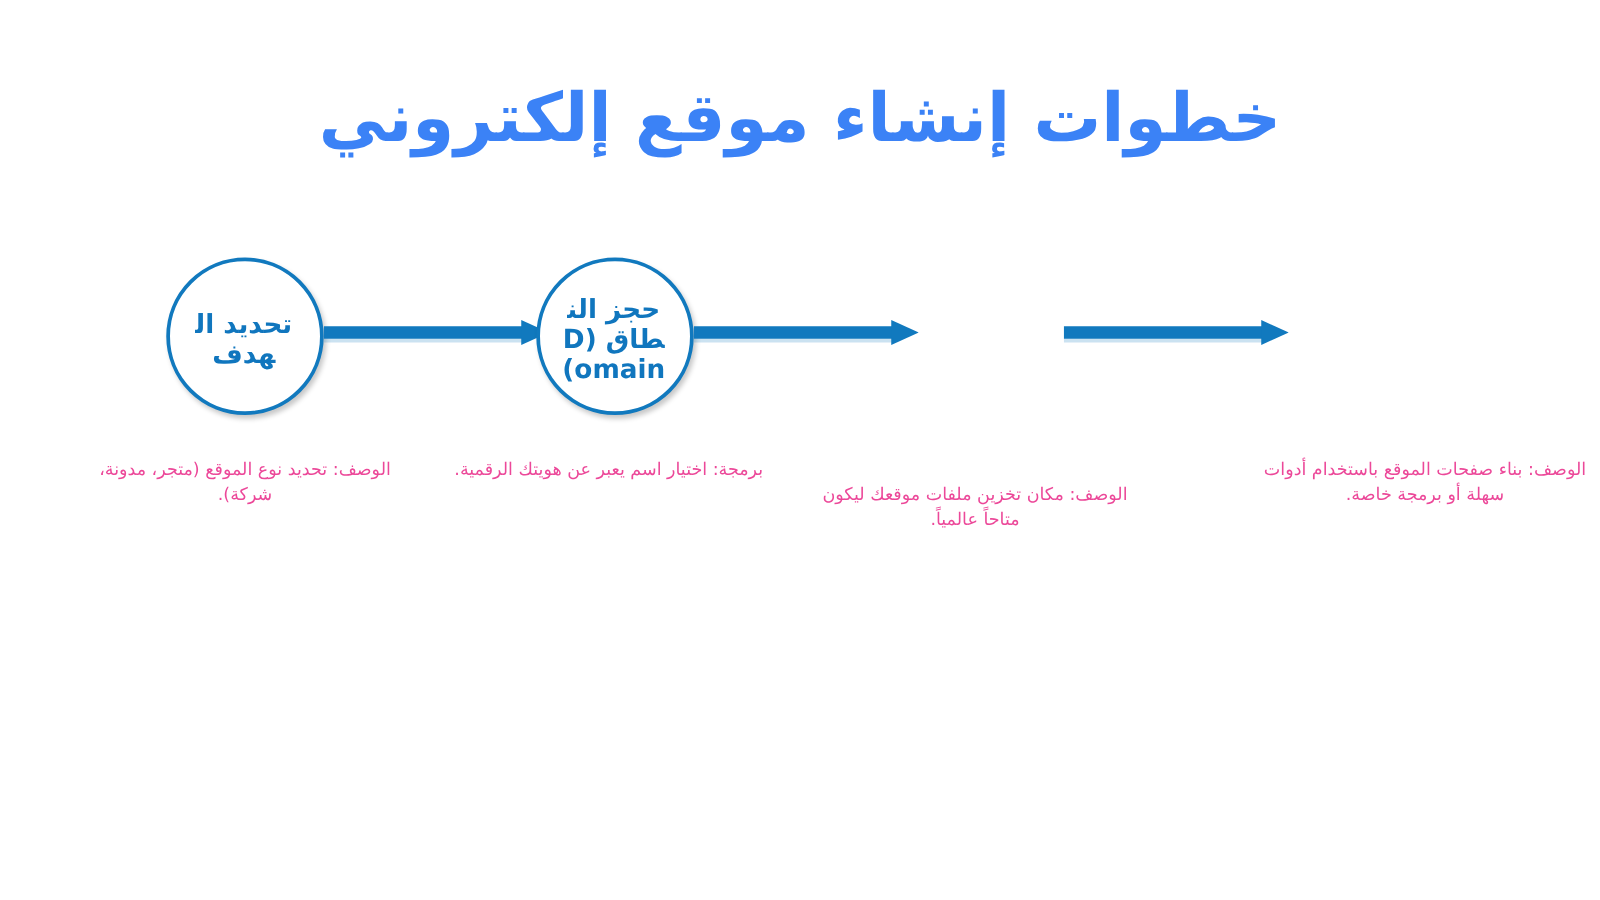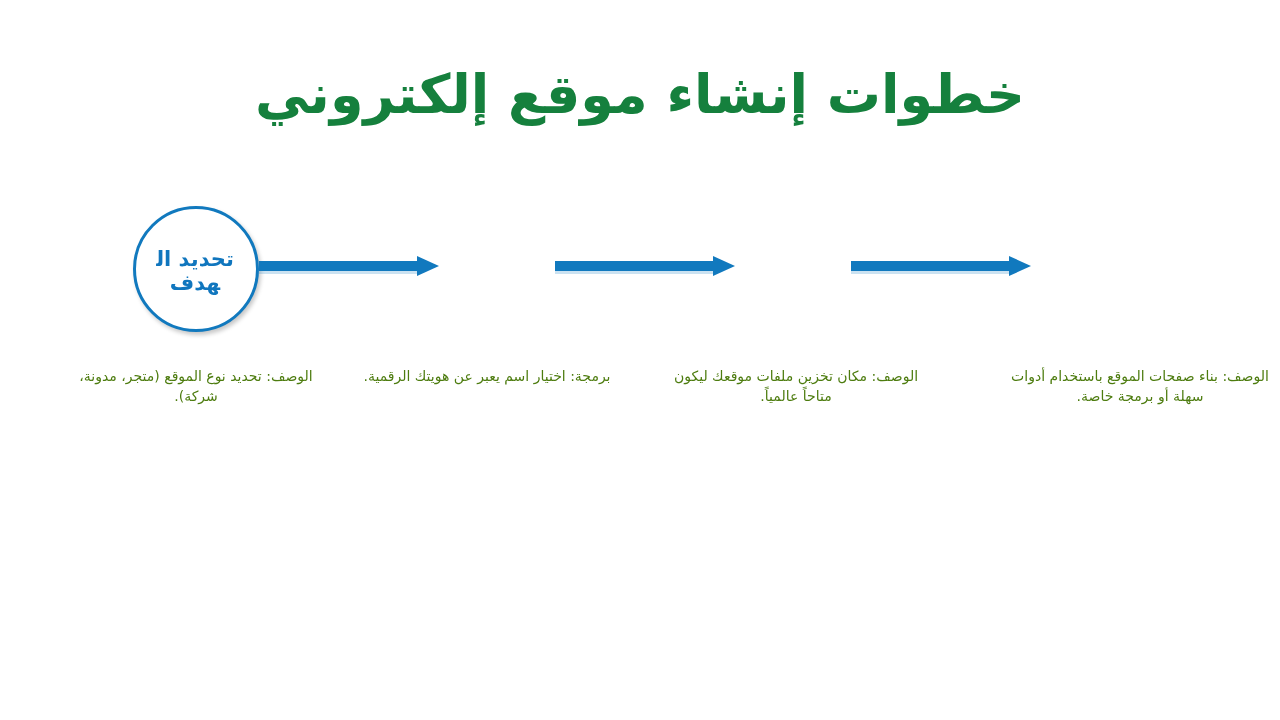--- a/index.html
+++ b/index.html
@@ -19,21 +19,21 @@
   
   .slide-title {
     position: absolute;
     top: 64px;
     left: 0;
     width: 1280px;
     text-align: center;
     font-family: "DejaVu Sans", "Liberation Sans", sans-serif;
     font-size: 54px;
     font-weight: bold;
-    color: #15803d;
+    color: #3b82f6;
     line-height: 1.15;
     direction: rtl;
     white-space: nowrap;
     letter-spacing: 0px;
   }
 
   
   .flow {
     position: absolute;
     top: 0;
@@ -99,26 +99,26 @@
   
   .caption {
     position: absolute;
     top: 366px;
     width: 272px;
     text-align: center;
     direction: rtl;
     font-family: "DejaVu Sans", "Liberation Sans", sans-serif;
     font-size: 14px;
     font-weight: normal;
-    color: #4d7c0f;
+    color: #ec4899;
     line-height: 1.45;
   }
   #caption-1 { left: 60px; }
   #caption-2 { left: 351px; }
-  #caption-3 { left: 660px; }
+  #caption-3 { left: 644px; margin-top: 20px; }
   #caption-4 { left: 972px; margin-left: 32px; }
 </style>
 </head>
 <body>
 
 <div class="slide-title">خطوات إنشاء موقع إلكتروني</div>
 
 <div class="flow">
 
   <div class="node" id="node-1">
@@ -128,20 +128,25 @@
   </div>
 
   <div class="arrow" id="arrow-1">
     <svg width="180" height="22" viewBox="0 0 180 22" xmlns="http://www.w3.org/2000/svg">
       <rect x="0" y="6" width="160" height="10" fill="#1179BE"></rect>
       <polygon points="158,1 180,11 158,21" fill="#1179BE"></polygon>
       <rect x="0" y="16" width="160" height="3" fill="#1179BE" opacity="0.22"></rect>
     </svg>
   </div>
 
+  <div class="node" id="node-2">
+    <div class="node-clip">
+      <div class="node-label">حجز النطاق (Domain)</div>
+    </div>
+  </div>
 
   <div class="arrow" id="arrow-2">
     <svg width="180" height="22" viewBox="0 0 180 22" xmlns="http://www.w3.org/2000/svg">
       <rect x="0" y="6" width="160" height="10" fill="#1179BE"></rect>
       <polygon points="158,1 180,11 158,21" fill="#1179BE"></polygon>
       <rect x="0" y="16" width="160" height="3" fill="#1179BE" opacity="0.22"></rect>
     </svg>
   </div>
 
 

